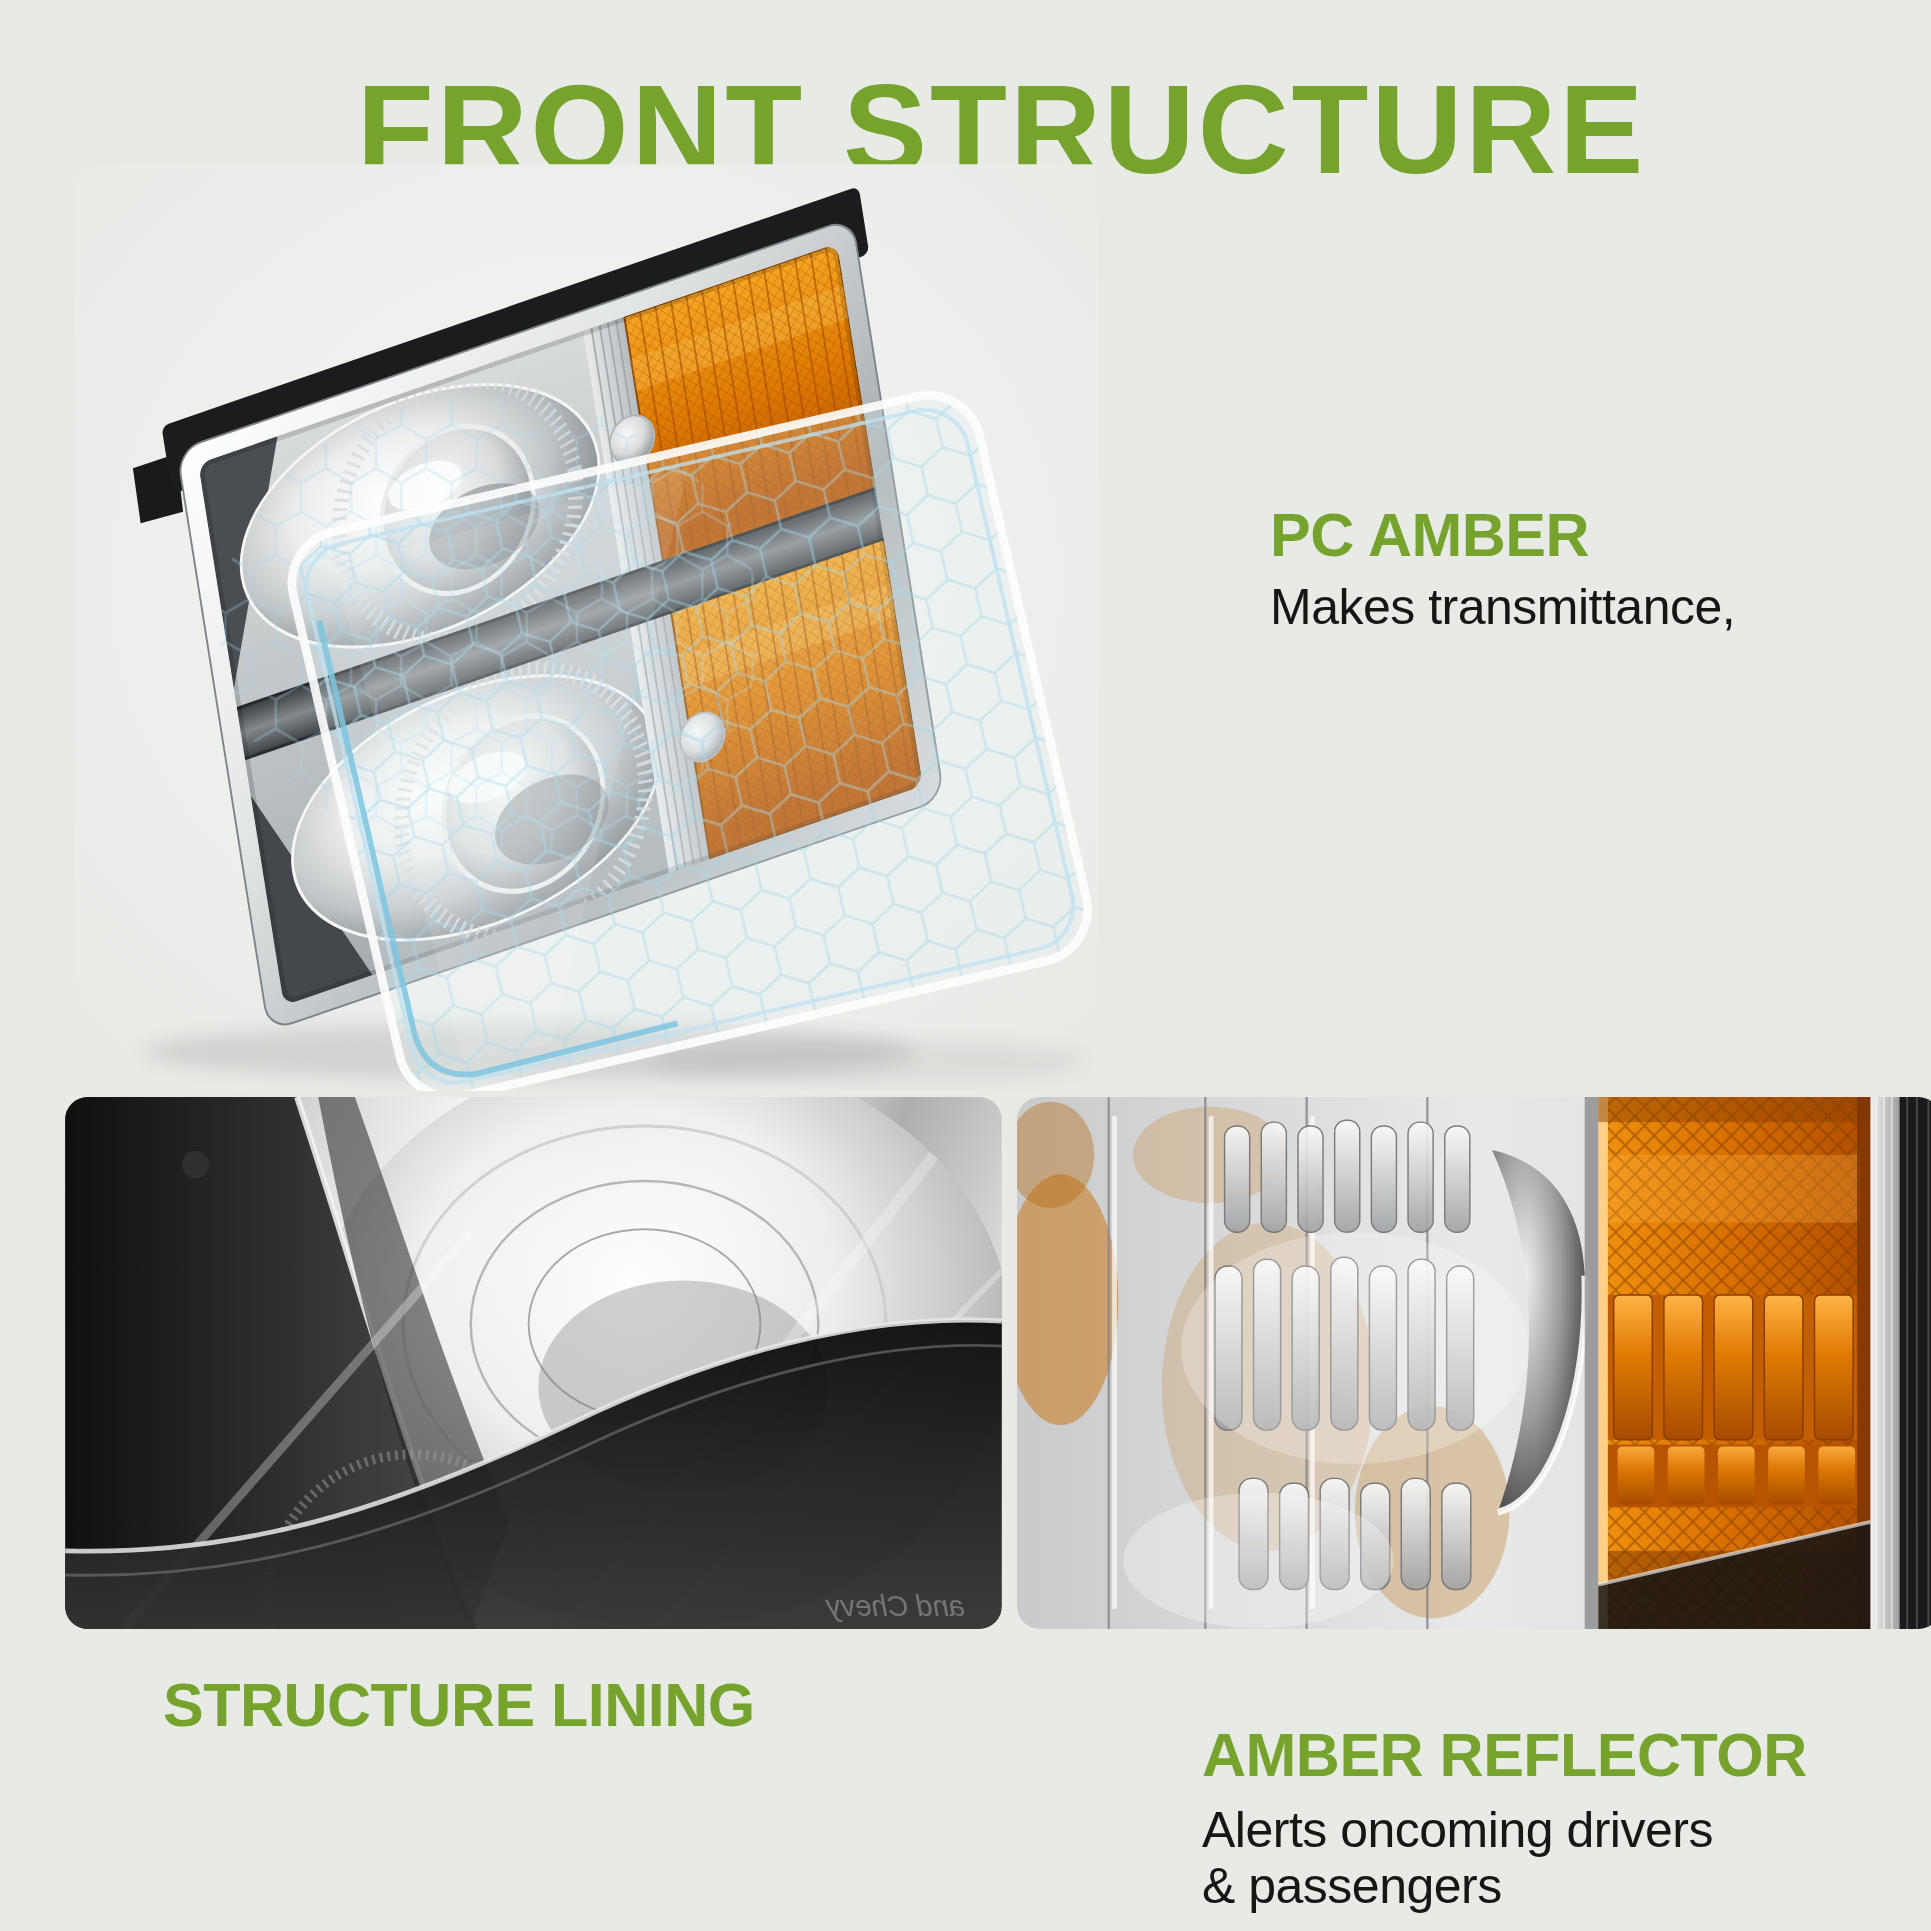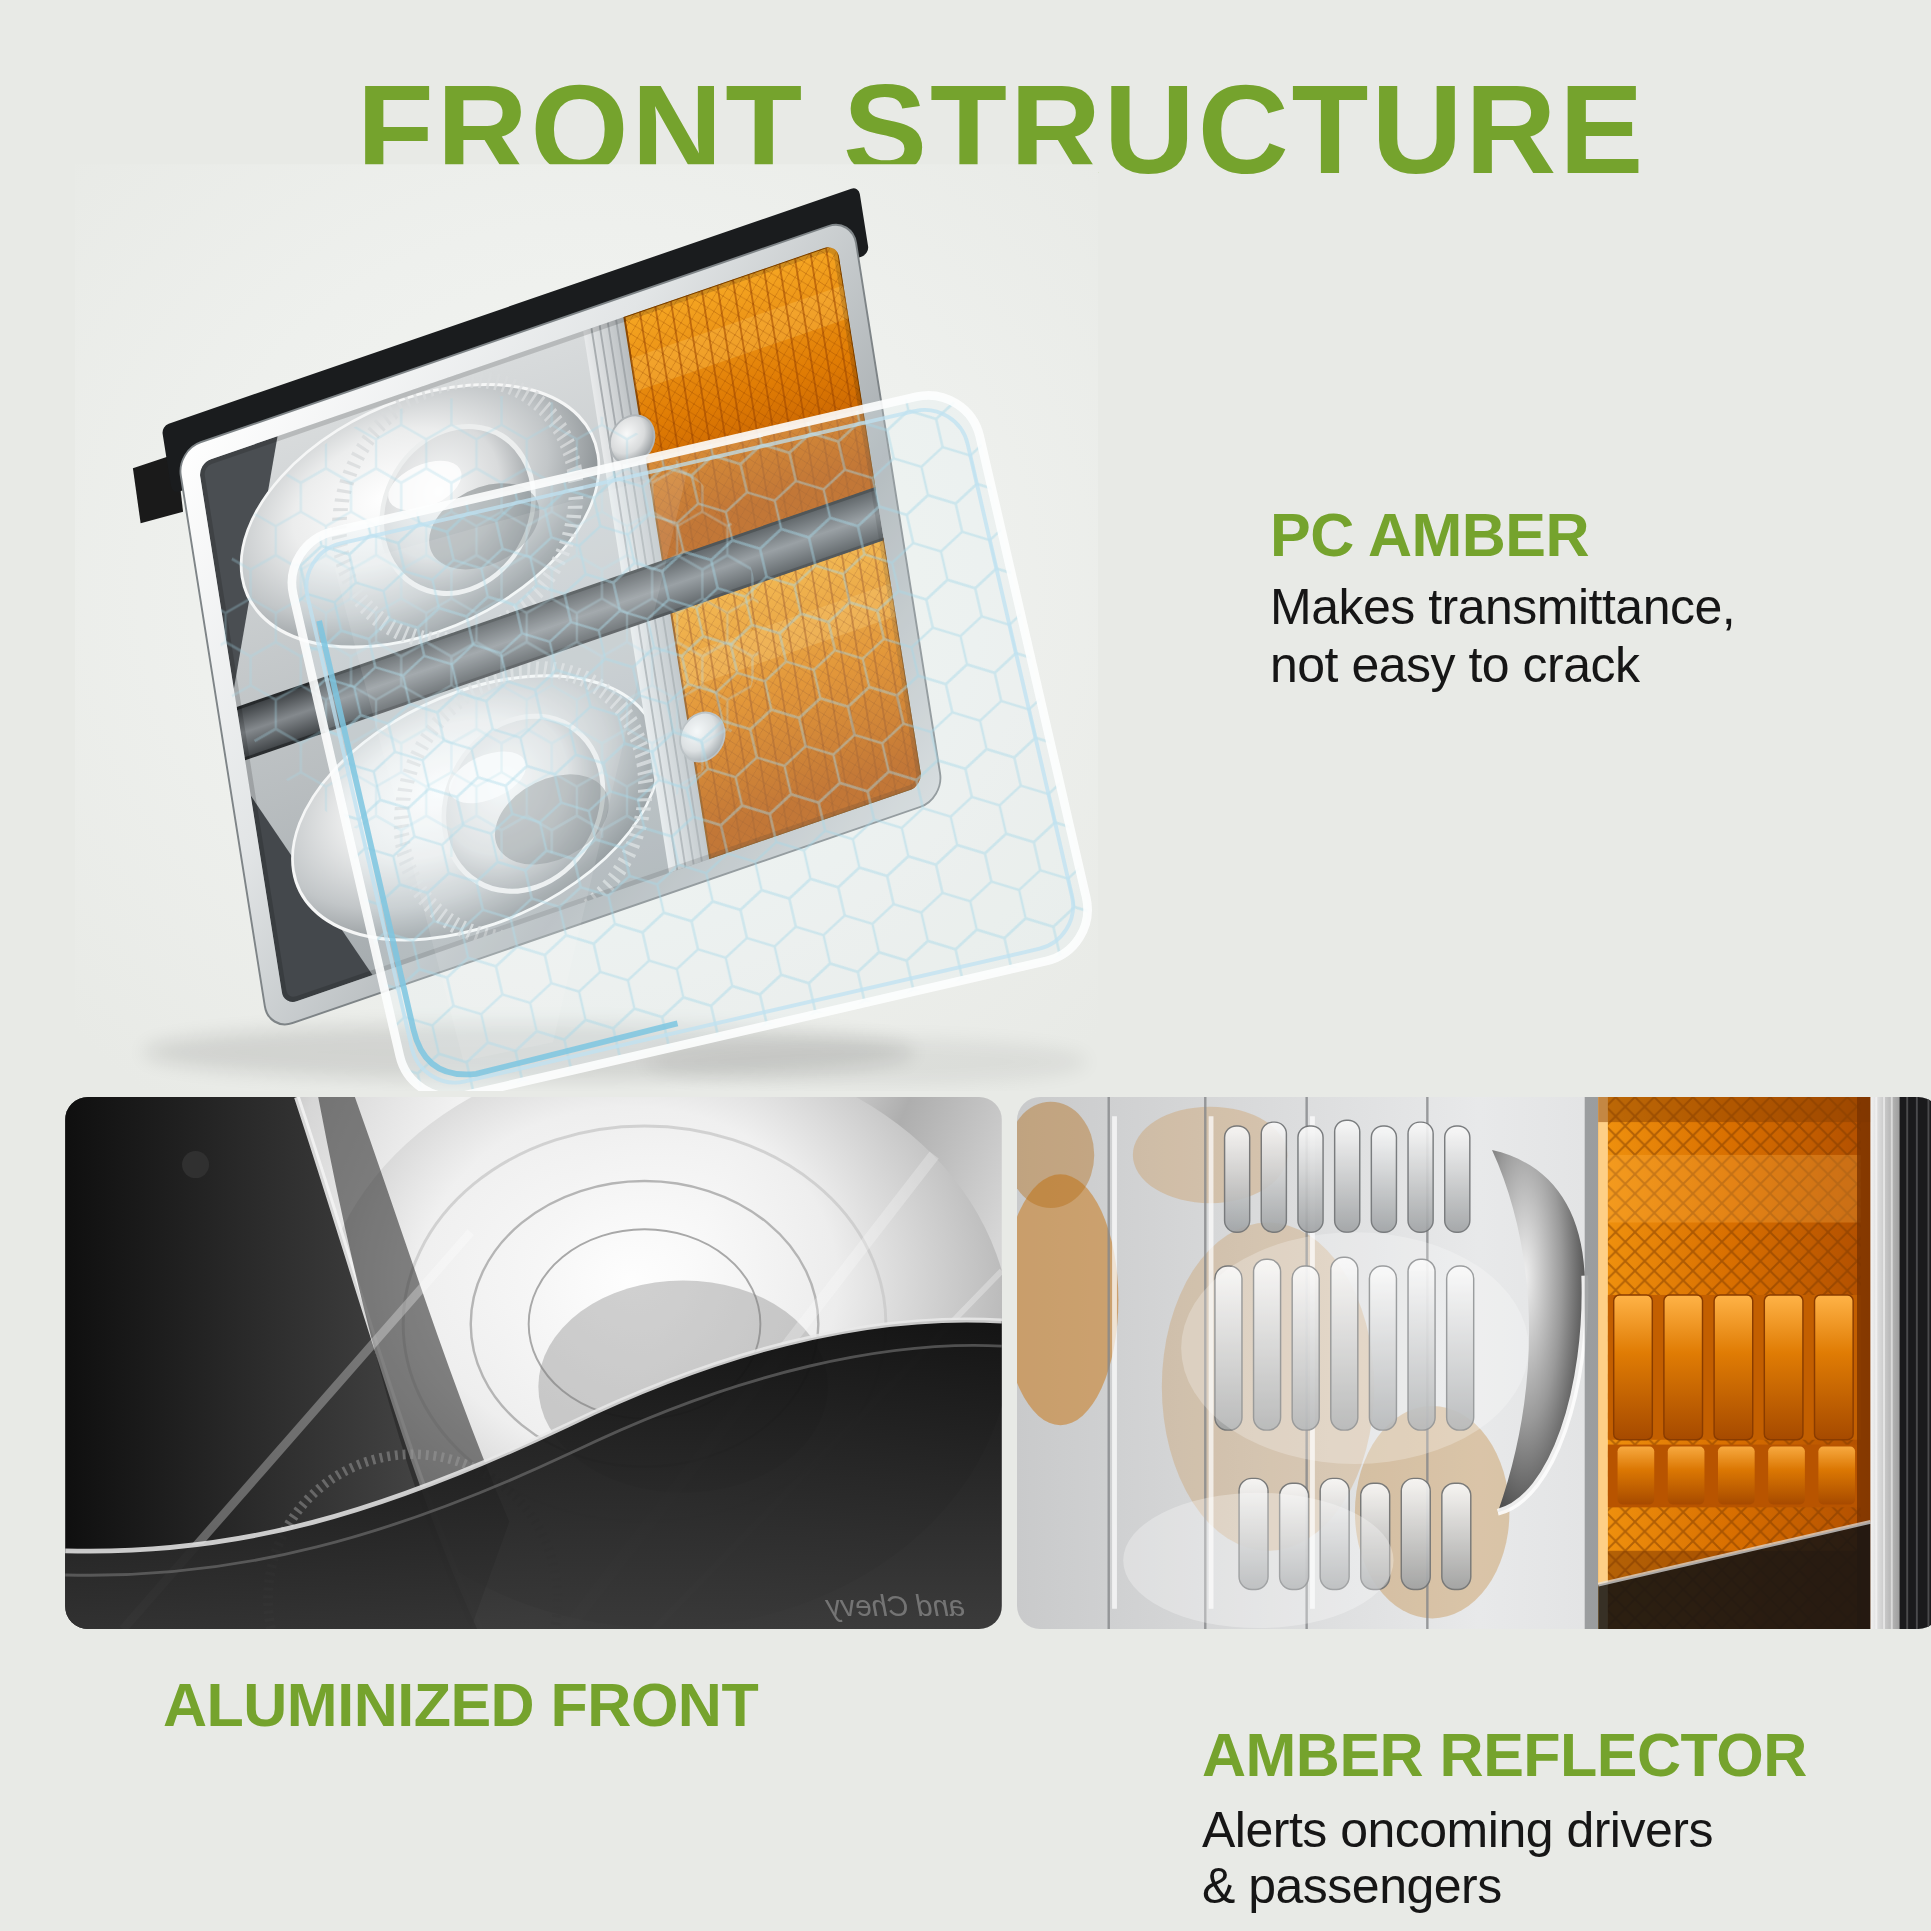--- a/index.html
+++ b/index.html
@@ -169,21 +169,20 @@
       <rect x="272" y="303" width="730" height="600" rx="55" fill="none" stroke="#fdfefe" stroke-width="9" opacity="0.9"></rect>
       <rect x="286" y="317" width="702" height="572" rx="46" fill="none" stroke="#bfe2f1" stroke-width="4" opacity="0.75"></rect>
       <path d="M292,390 V825 Q292,878 345,884 L560,880" fill="none" stroke="#7cc5e0" stroke-width="6" opacity="0.85"></path>
     </g>
   </svg>
 
   <div class="callout pc">
     <div class="head">PC AMBER</div>
     <div class="body">
       <div>Makes transmittance,</div>
-      <div>not easy to crack</div>
     </div>
   </div>
 
   <div class="photo chrome">
     <svg viewBox="0 0 970 551">
       <defs>
         <linearGradient id="blBase" x1="0" y1="0" x2="1" y2="0.25">
           <stop offset="0" stop-color="#3a3a3a"></stop>
             <stop offset="0.12" stop-color="#8c8c8c"></stop>
           <stop offset="0.25" stop-color="#d6d6d6"></stop>
@@ -327,21 +326,21 @@
         <path d="M602,505 L884,440" stroke="#e5e5e5" stroke-width="4" opacity="0.7"></path>
       </g>
       <rect x="884" y="0" width="30" height="551" fill="url(#chromeStrip)"></rect>
       <path d="M890,0 V551 M898,0 V551 M906,0 V551" stroke="#ffffff" stroke-width="2" opacity="0.5"></path>
       <rect x="914" y="0" width="43" height="551" fill="#1a1a1c"></rect>
       <path d="M922,0 V551 M932,0 V551 M944,0 V551" stroke="#4a4a4c" stroke-width="2"></path>
     </svg>
   </div>
 
   <div class="callout al">
-    <div class="head">ALUMINIZED FRONT</div>
+    <div class="head">STRUCTURE LINING</div>
   </div>
 
   <div class="callout am">
     <div class="head">AMBER REFLECTOR</div>
     <div class="body">
       <div>Alerts oncoming drivers</div>
       <div>&amp; passengers</div>
     </div>
   </div>
 

